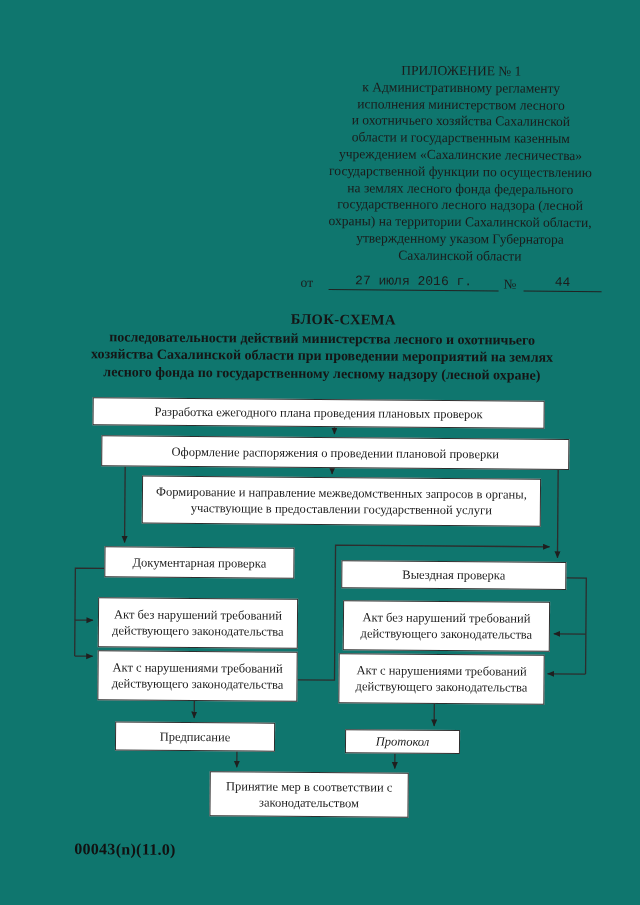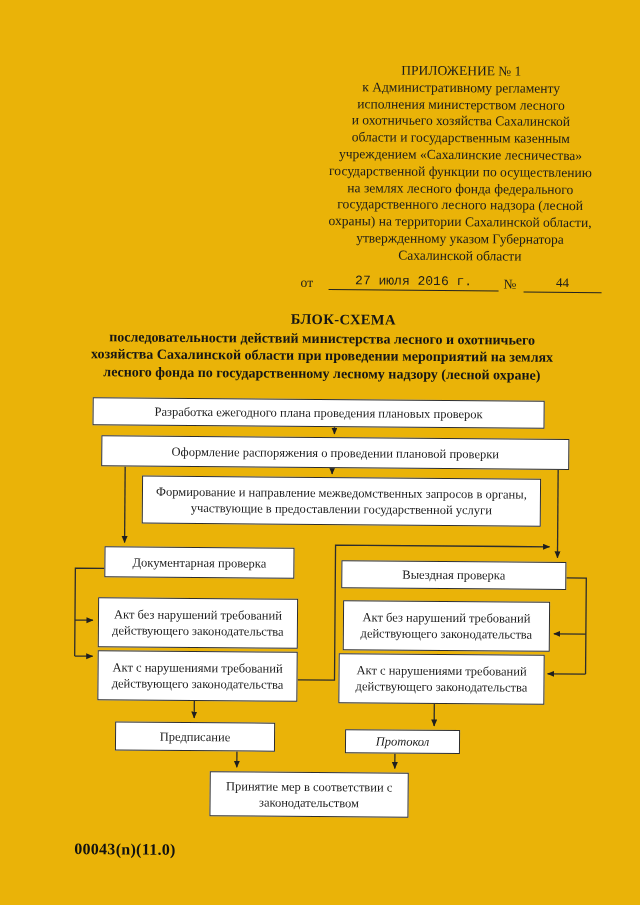--- a/index.html
+++ b/index.html
@@ -1,17 +1,17 @@
 <!DOCTYPE html>
 <html><head>
 <meta charset="utf-8">
 <style>
   html,body { margin:0; padding:0; background:#ffffff; }
   .sheet {
-    position:relative; width:640px; height:905px; background:#eab308;
+    position:relative; width:640px; height:905px; background:#0f766e;
     overflow:hidden; font-family:"Liberation Serif","DejaVu Serif",serif;
     color:#1c1c1c;
   }
   .tilt { position:absolute; inset:0; transform:rotate(0.45deg); transform-origin:50% 40%; }
 
   
   .appendix {
     position:absolute; left:299px; top:62px; width:320px;
     text-align:center; font-size:13.5px; line-height:16.8px; color:#1b1b1b;
   }
@@ -19,21 +19,21 @@
   .date-row { position:absolute; left:0; top:273px; width:640px; height:22px; font-size:13.5px; }
   .date-row .dp { position:absolute; left:300px; top:2px; }
   .date-row .dv {
     position:absolute; left:328px; top:0; width:170px; text-align:center;
     font-family:"Liberation Mono","DejaVu Sans Mono",monospace; font-size:13px;
     border-bottom:1.3px solid #222; padding-bottom:1px;
   }
   .date-row .ns { position:absolute; left:503px; top:2px; }
   .date-row .nv {
     position:absolute; left:523px; top:0; width:78px; text-align:center;
-    font-family:Liberation Serif, serif; font-size:13px;
+    font-family:Liberation Mono, monospace; font-size:13px;
     border-bottom:1.3px solid #222; padding-bottom:1px;
   }
 
   
   .title-block {
     position:absolute; left:20px; top:311px; width:604px;
     text-align:center; font-weight:bold; color:#151515;
   }
   .title-block .heading { font-size:14.5px; letter-spacing:.4px; margin-left:42px; margin-bottom:2px; }
   .title-block .sub { font-size:14px; line-height:17.4px; }

